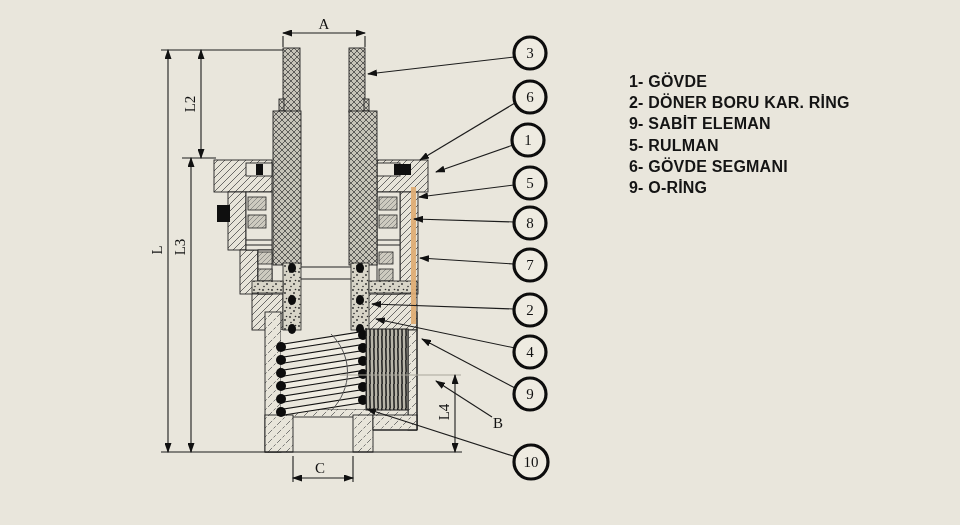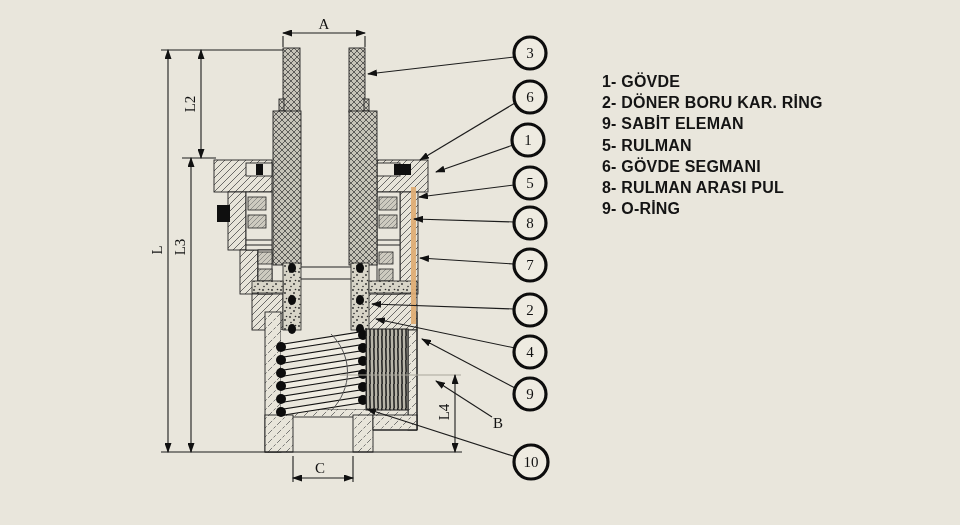--- a/index.html
+++ b/index.html
@@ -3,21 +3,21 @@
 <meta charset="utf-8">
 <style>
   html,body{margin:0;padding:0;}
   .stage{
     position:relative;width:960px;height:525px;overflow:hidden;
     background:#e9e6dc;
     font-family:"Liberation Sans",sans-serif;
   }
   .stage svg{position:absolute;left:0;top:0;}
   .legend{
-    position:absolute;left:602px;top:71px;
+    position:absolute;left:629px;top:71px;
     color:#141414;font-weight:bold;font-size:16px;line-height:21.2px;
     letter-spacing:.2px;white-space:nowrap;
   }
   .dimlabel{font-family:"Liberation Serif",serif;font-size:15px;fill:#111;}
   .balloon-num{font-family:"Liberation Serif",serif;font-size:15px;fill:#111;text-anchor:middle;}
 </style>
 </head>
 <body>
 
 <div class="stage">
@@ -260,17 +260,16 @@
     </g>
   </g>
 </svg>
 
   <div class="legend">
     <div>1- GÖVDE</div>
     <div>2- DÖNER BORU KAR. RİNG</div>
     <div>9- SABİT ELEMAN</div>
     <div>5- RULMAN</div>
     <div>6- GÖVDE SEGMANI</div>
-    <div>8- RULMAN ARASI PUL</div>
     <div>9- O-RİNG</div>
   </div>
 
 </div>
 
 </body></html>

